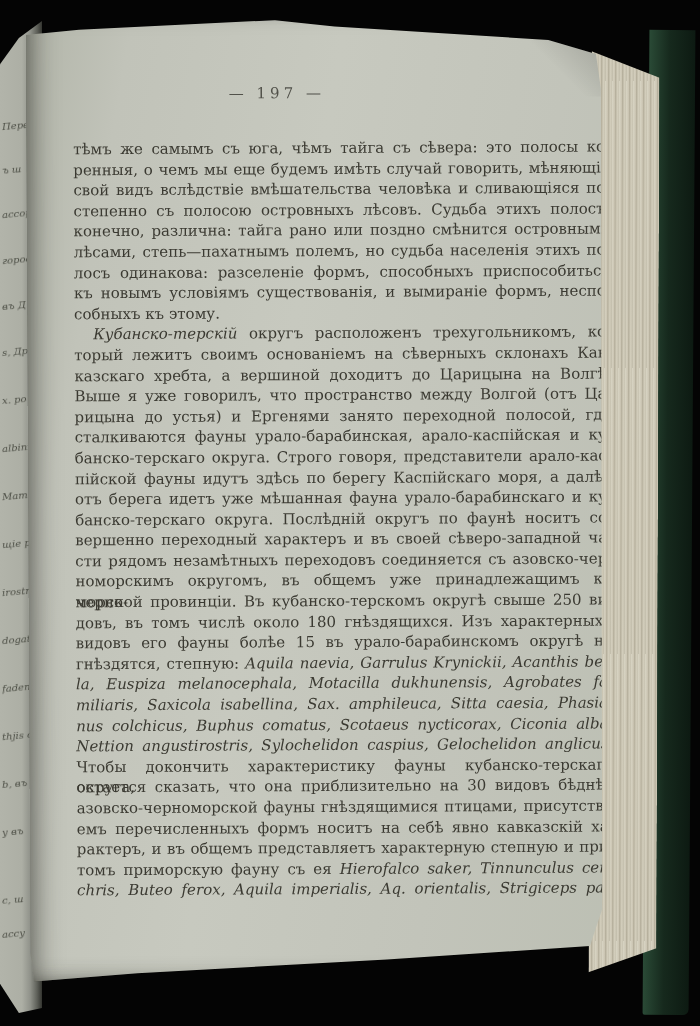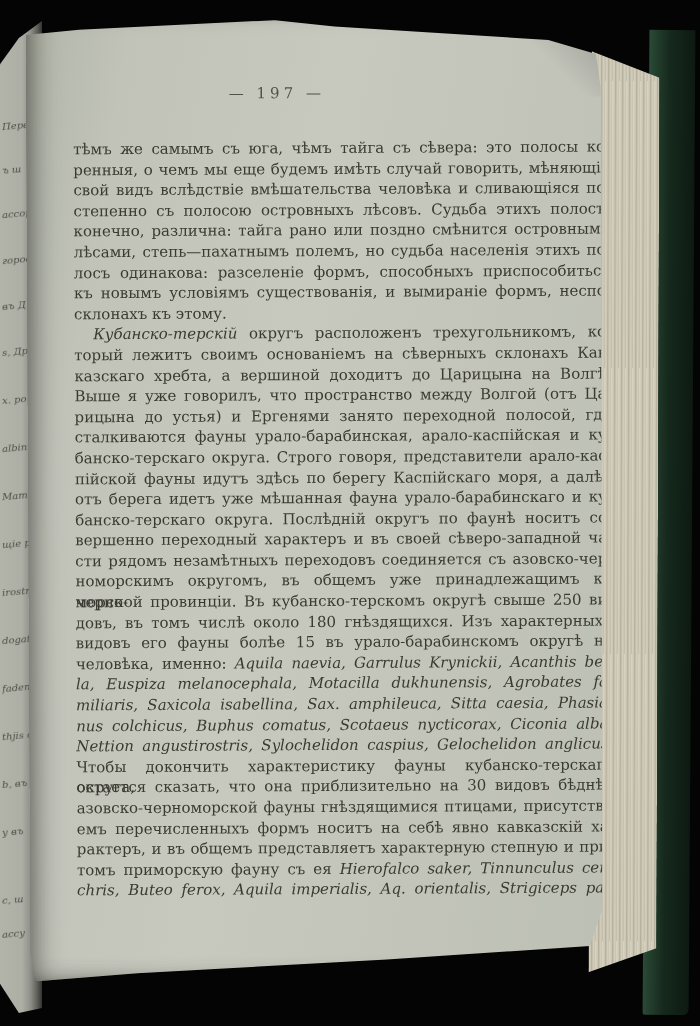--- a/index.html
+++ b/index.html
@@ -136,38 +136,38 @@
     <div class="page-number">— 197 —</div>
     <div class="text-block">
         <div class="line"><span>тѣмъ же самымъ съ юга, чѣмъ тайга съ сѣвера: это полосы ко-</span></div>
         <div class="line"><span>ренныя, о чемъ мы еще будемъ имѣть случай говорить, мѣняющія</span></div>
         <div class="line"><span>свой видъ вслѣдствіе вмѣшательства человѣка и сливающіяся по-</span></div>
         <div class="line"><span>степенно съ полосою островныхъ лѣсовъ. Судьба этихъ полосъ,</span></div>
         <div class="line"><span>конечно, различна: тайга рано или поздно смѣнится островными</span></div>
         <div class="line"><span>лѣсами, степь—пахатнымъ полемъ, но судьба населенія этихъ по-</span></div>
         <div class="line"><span>лосъ одинакова: разселеніе формъ, способныхъ приспособиться</span></div>
         <div class="line"><span>къ новымъ условіямъ существованія, и вымираніе формъ, неспо-</span></div>
-        <div class="line align-left"><span>склонахъ къ этому.</span></div>
+        <div class="line align-left"><span>собныхъ къ этому.</span></div>
         <div class="line first"><span class="lat">Кубанско-терскій</span><span> округъ расположенъ трехугольникомъ, ко-</span></div>
         <div class="line"><span>торый лежитъ своимъ основаніемъ на сѣверныхъ склонахъ Кав-</span></div>
         <div class="line"><span>казскаго хребта, а вершиной доходитъ до Царицына на Волгѣ.</span></div>
         <div class="line"><span>Выше я уже говорилъ, что пространство между Волгой (отъ Ца-</span></div>
         <div class="line"><span>рицына до устья) и Ергенями занято переходной полосой, гдѣ</span></div>
         <div class="line"><span>сталкиваются фауны урало-барабинская, арало-каспійская и ку-</span></div>
         <div class="line"><span>банско-терскаго округа. Строго говоря, представители арало-кас-</span></div>
         <div class="line"><span>пійской фауны идутъ здѣсь по берегу Каспійскаго моря, а далѣе</span></div>
         <div class="line"><span>отъ берега идетъ уже мѣшанная фауна урало-барабинскаго и ку-</span></div>
         <div class="line"><span>банско-терскаго округа. Послѣдній округъ по фаунѣ носитъ со-</span></div>
         <div class="line"><span>вершенно переходный характеръ и въ своей сѣверо-западной ча-</span></div>
         <div class="line"><span>сти рядомъ незамѣтныхъ переходовъ соединяется съ азовско-чер-</span></div>
         <div class="line"><span>номорскимъ округомъ, въ общемъ уже принадлежащимъ къ черно-</span></div>
         <div class="line"><span>морской провинціи. Въ кубанско-терскомъ округѣ свыше 250 ви-</span></div>
         <div class="line"><span>довъ, въ томъ числѣ около 180 гнѣздящихся. Изъ характерныхъ</span></div>
         <div class="line"><span>видовъ его фауны болѣе 15 въ урало-барабинскомъ округѣ не</span></div>
-        <div class="line"><span>человѣка, именно: </span><span class="lat">Aquila naevia, Garrulus Krynickii, Acanthis bel-</span></div>
+        <div class="line"><span>гнѣздятся, степную: </span><span class="lat">Aquila naevia, Garrulus Krynickii, Acanthis bel-</span></div>
         <div class="line"><span class="lat">la, Euspiza melanocephala, Motacilla dukhunensis, Agrobates fa-</span></div>
         <div class="line"><span class="lat">miliaris, Saxicola isabellina, Sax. amphileuca, Sitta caesia, Phasia-</span></div>
         <div class="line"><span class="lat">nus colchicus, Buphus comatus, Scotaeus nycticorax, Ciconia alba,</span></div>
         <div class="line"><span class="lat">Nettion angustirostris, Sylochelidon caspius, Gelochelidon anglicus,</span></div>
         <div class="line"><span>Чтобы докончить характеристику фауны кубанско-терскаго округа,</span></div>
         <div class="line"><span>остается сказать, что она приблизительно на 30 видовъ бѣднѣе</span></div>
         <div class="line"><span>азовско-черноморской фауны гнѣздящимися птицами, присутстві-</span></div>
         <div class="line"><span>емъ перечисленныхъ формъ носитъ на себѣ явно кавказскій ха-</span></div>
         <div class="line"><span>рактеръ, и въ общемъ представляетъ характерную степную и при-</span></div>
         <div class="line"><span>томъ приморскую фауну съ ея </span><span class="lat">Hierofalco saker, Tinnunculus cen-</span></div>

